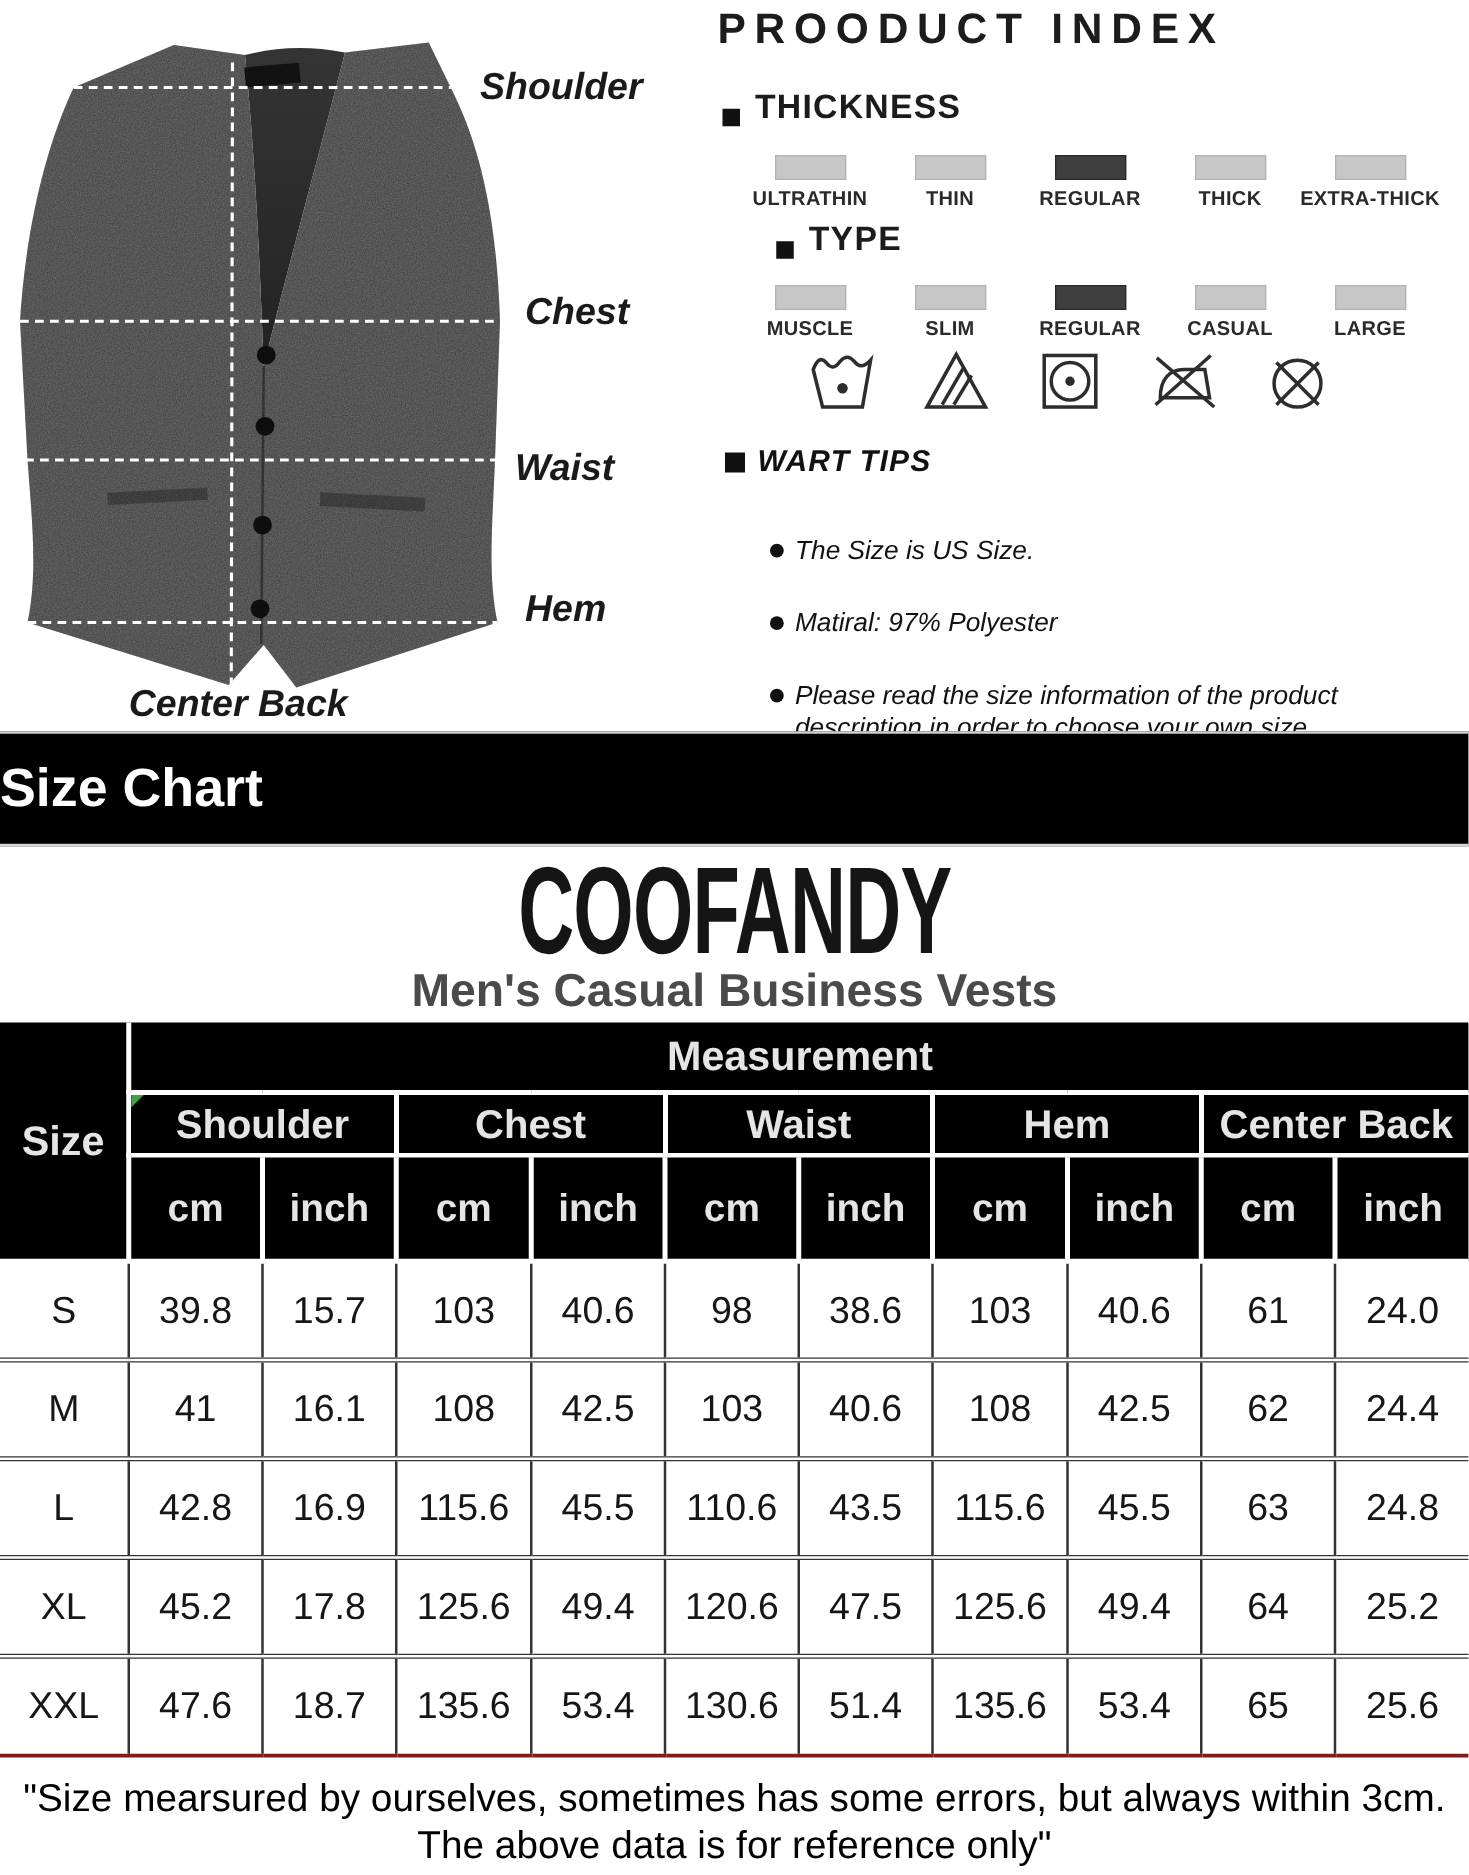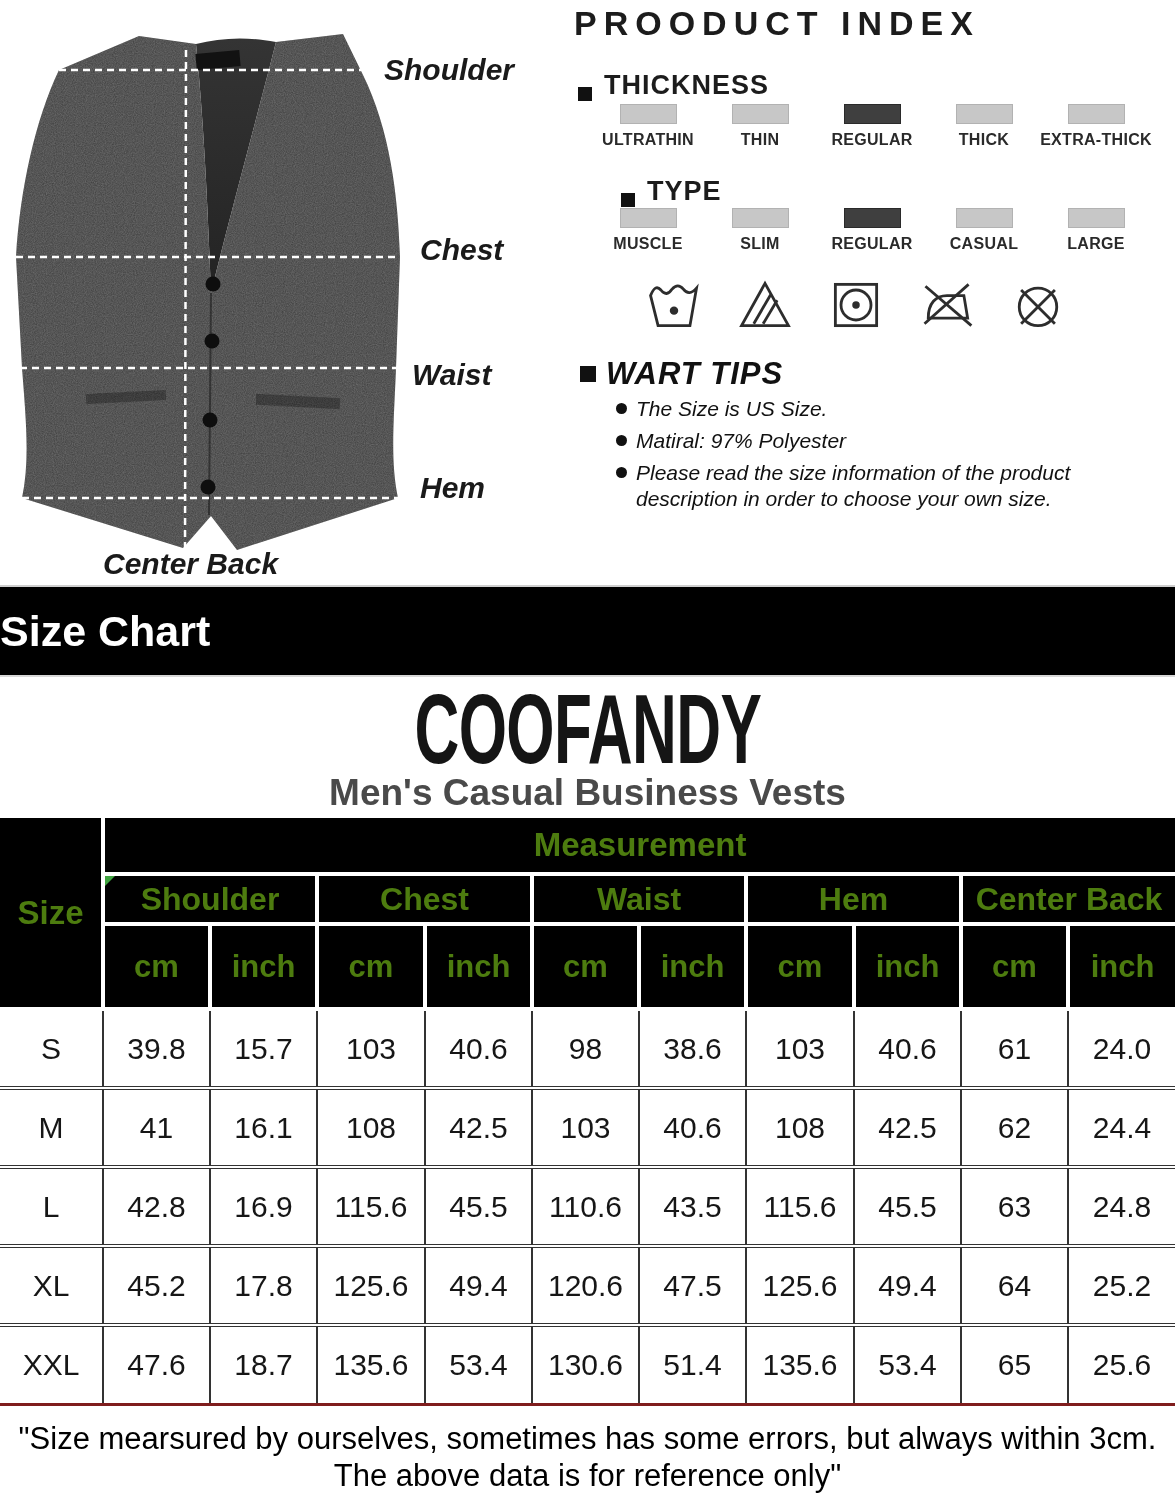--- a/index.html
+++ b/index.html
@@ -20,50 +20,50 @@
   
   .index-panel { position:absolute; left:560px; top:0; width:615px; height:585px; }
   .pi-title { position:absolute; left:14px; top:4px; font-size:34px; font-weight:bold; letter-spacing:7px; color:#1c1c1c; }
   .pi-sec-head { position:absolute; left:18px; display:flex; align-items:flex-end; gap:12px; font-size:27px; font-weight:bold; color:#1c1c1c; letter-spacing:1px; }
   .sq { width:14px; height:14px; background:#111; display:inline-block; }
   .sec-thickness { top:70px; }
   .sec-type { top:176px;padding-left:43px; }
   .opt-row { position:absolute; left:32px; width:560px; display:flex; }
   .row-thickness { top:104px; }
   .row-type { top:208px; }
-  .opt { width:112px; display:flex; flex-direction:column; align-items:center; }
+  .opt { width:112px; display:flex; flex-direction:column; align-items:center;margin-top:20px; }
   .bar { width:57px; height:20px; background:#c7c7c7; border:1px solid #b2b2b2; }
   .opt.sel .bar { background:#3f3f3f; border-color:#2a2a2a; }
   .opt .olbl { margin-top:7px; font-size:16px; font-weight:bold; color:#2a2a2a; letter-spacing:0.3px; white-space:nowrap; }
   .care-row { position:absolute; left:84px; top:275px; display:flex; gap:31px; }
   .care-icon { width:60px; height:60px; display:inline-block; }
   .care-icon svg { width:60px; height:60px; }
   .tips-head { position:absolute; left:20px; top:356px; display:flex; align-items:center; gap:10px; }
   .tips-head .sq { width:16px; height:16px; }
-  .tips-title { font-size:31px; font-weight:bold; font-style:italic; color:#111; letter-spacing:1px; }
+  .tips-title { font-size:24px; font-weight:bold; font-style:italic; color:#111; letter-spacing:1px; }
   .tips-list { position:absolute; left:56px; top:396px; width:545px; }
-  .tip { display:flex; font-style:italic; font-size:21px; color:#111; line-height:26px; margin-bottom:6px; }
+  .tip { display:flex; font-style:italic; font-size:21px; color:#111; line-height:26px; margin-bottom:6px;margin-top:32px; }
   .tip .dot { flex:0 0 auto; width:11px; height:11px; border-radius:50%; background:#111; margin:7px 9px 0 0; }
 
   
   .banner { position:absolute; left:0; top:585px; width:1175px; height:92px; background:#000;
             border-top:2px solid #cfcfcf; border-bottom:2px solid #d8d8d8;
             display:flex; align-items:center; justify-content:flex-start; }
   .banner-title { color:#fff; font-size:43px; font-weight:bold; }
 
   
   .brand { position:absolute; left:0; top:679px; width:1175px; text-align:center; }
   .brand-name { display:inline-block; font-size:97px; line-height:1.0; font-weight:bold; color:#151515;
                 transform:scaleX(0.64) scaleY(1.02); transform-origin:center top; letter-spacing:-1px; }
   .brand-sub { margin-top:-4px; font-size:37px; font-weight:bold; color:#4a4a4a; }
 
   
   .size-table-wrap { position:absolute; left:0; top:818px; width:1175px; }
   table.size-table { width:1175px; border-collapse:collapse; table-layout:fixed; }
-  .size-table th { background:#000; color:#4d7c0f; font-weight:bold; border:4px solid #fff; }
+  .size-table th { background:#000; color:#e5e5e5; font-weight:bold; border:4px solid #fff; }
   .size-table .th-measure { font-size:33px; height:56px; }
   .size-table .th-group { font-size:32px; height:50px; position:relative; }
   .size-table .th-unit { font-size:31px; height:85px; }
   .size-table .th-size { font-size:33px; }
   .size-table th.no-l { border-left:0; }
   .size-table th.no-r { border-right:0; }
   .size-table th.no-t { border-top:0; }
   .size-table td { background:#fff; color:#161616; font-size:30px; text-align:center; height:79px;
                    border:2px solid #333; border-top:4px double #333; }
   .size-table tbody tr:first-child td { border-top:3px solid #222; }

